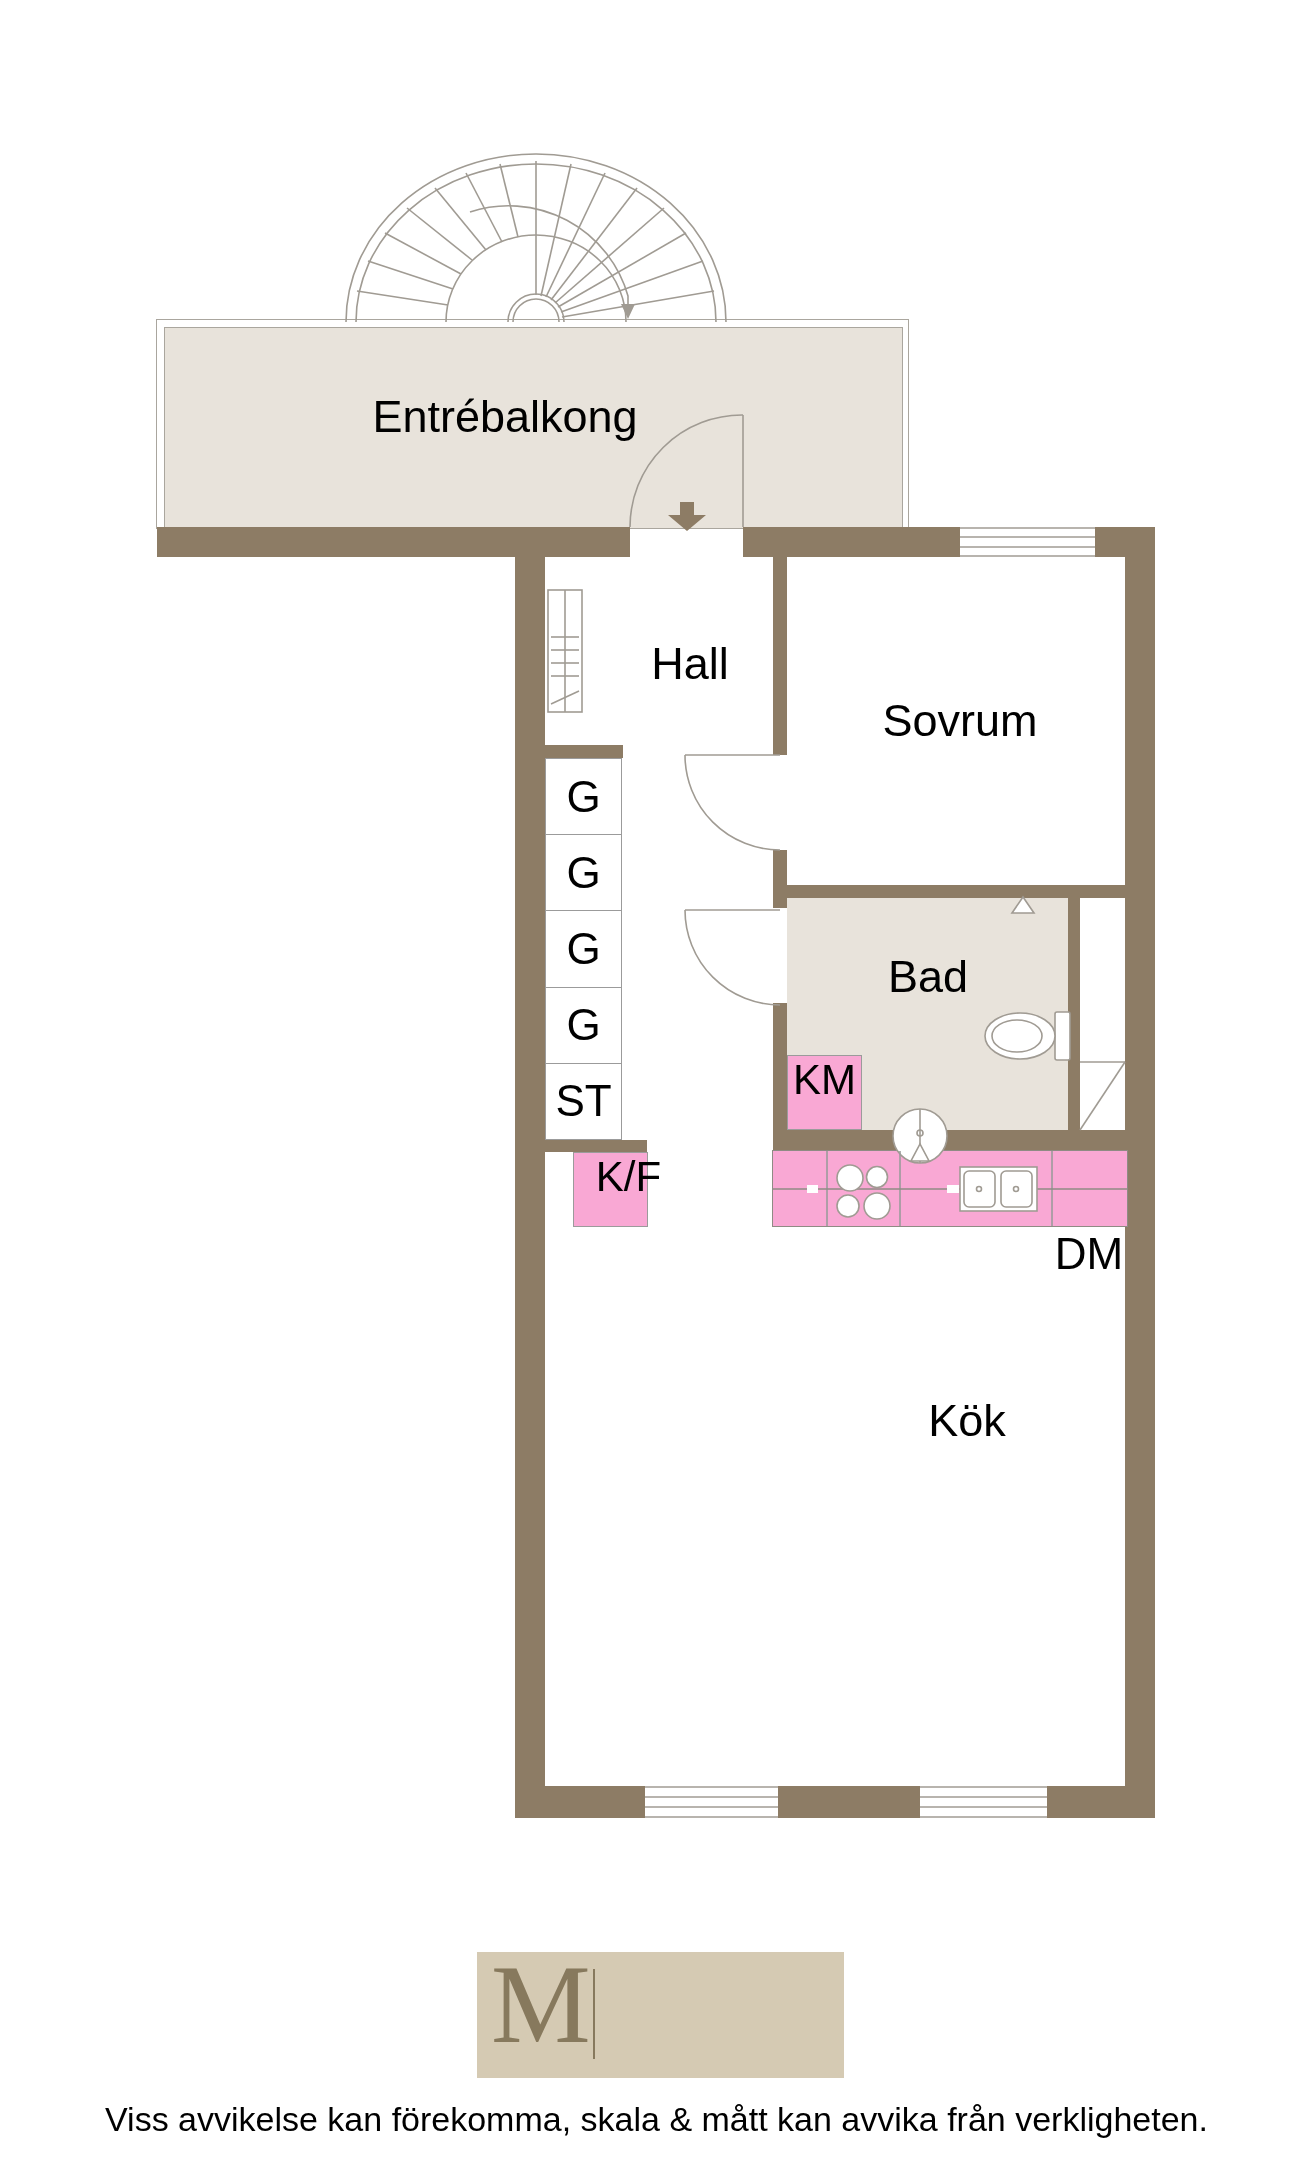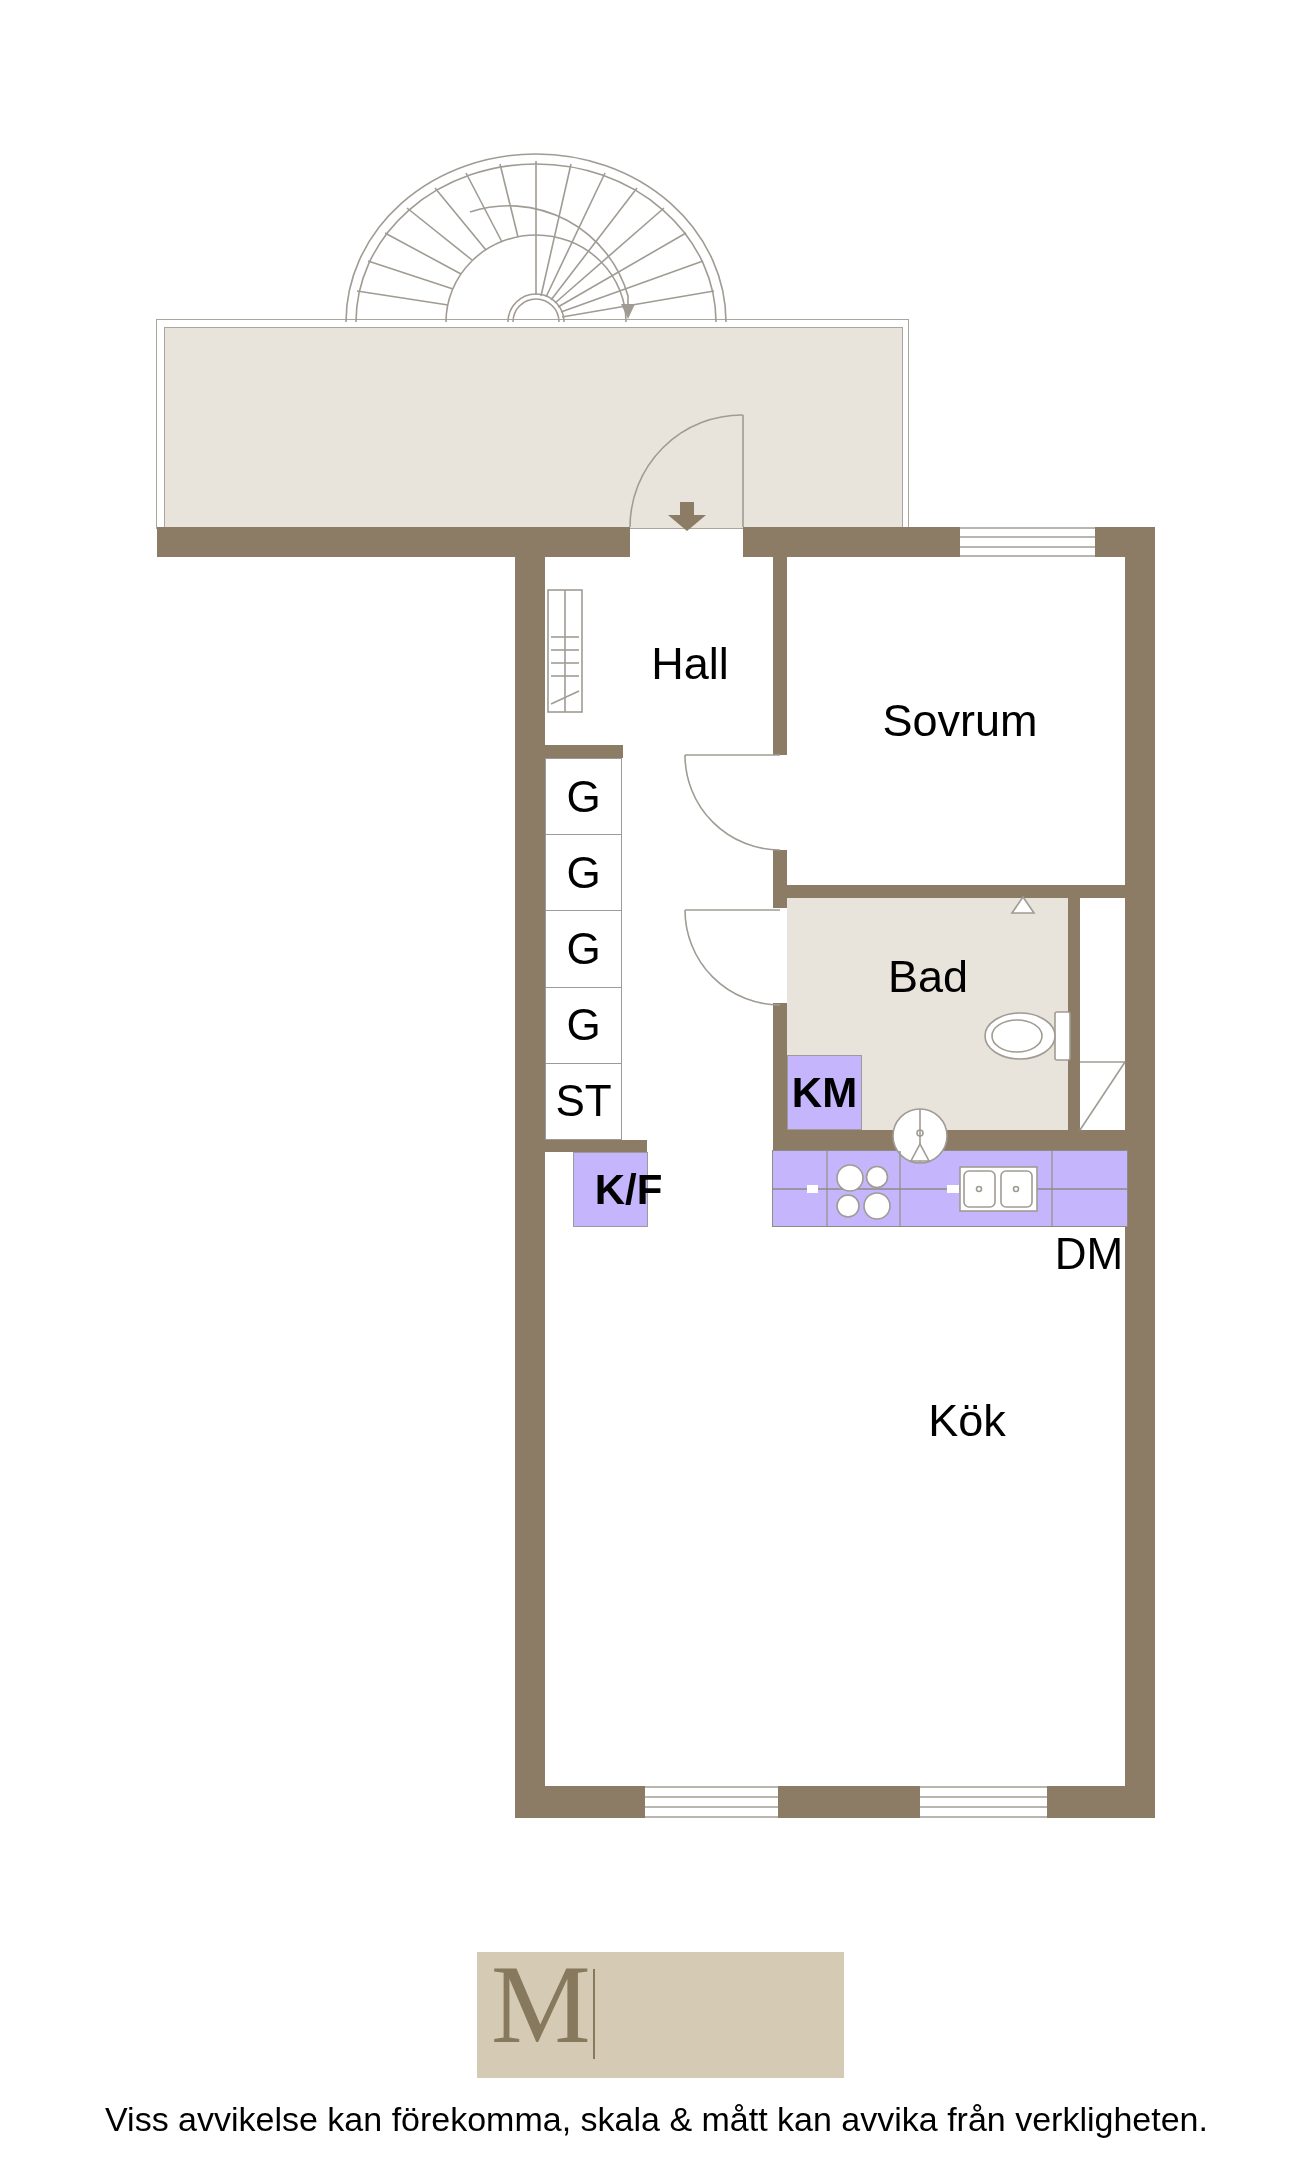--- a/index.html
+++ b/index.html
@@ -1,21 +1,21 @@
 <!DOCTYPE html>
 <html style="--c-wall: #8d7c65; --c-floor: #e8e3db; --c-line: #a09b93; --c-logo-bg: #d5cab3; --c-logo-fg: #87795d; --c-logo-text: #8a7c64;"><head>
 <meta charset="utf-8">
 <style>
   html,body{margin:0;padding:0;background:#fff;}
   body{width:1313px;height:2160px;position:relative;font-family:"Liberation Sans","DejaVu Sans",sans-serif;}
   .plan{position:absolute;left:0;top:0;width:1313px;height:2160px;background:#fff;overflow:hidden;}
   .wall{position:absolute;background:var(--c-wall);}
   .fill{position:absolute;background:var(--c-floor);}
   .outline{position:absolute;border:1px solid #aaa69e;background:transparent;}
-  .box{position:absolute;background:#c4b5fd;border:1px solid #9b9b9b;box-sizing:border-box;display:flex;align-items:center;justify-content:center;font-weight:bold;}
+  .box{position:absolute;background:#f9a8d4;border:1px solid #9b9b9b;box-sizing:border-box;display:flex;align-items:flex-start;justify-content:center;}
   .lbl{position:absolute;transform:translate(-50%,-50%);color:#000;font-size:45px;white-space:nowrap;}
   .lbl-sm{font-size:42px;padding-left:36px;}
   .closet{position:absolute;left:545px;top:758px;width:77px;height:382px;background:#fff;border:1px solid #9b9b9b;box-sizing:border-box;display:flex;flex-direction:column;}
   .closet .cell{flex:1;display:flex;align-items:center;justify-content:center;font-size:44px;color:#000;border-top:1px solid #9b9b9b;}
   .closet .cell:first-child{border-top:none;}
   svg.overlay{position:absolute;left:0;top:0;pointer-events:none;}
   .ln{stroke:var(--c-line);stroke-width:1.6;fill:none;}
   .lnf{stroke:var(--c-line);stroke-width:1.6;fill:#fff;}
   .wfill{fill:#fff;stroke:none;}
   .brown{fill:var(--c-wall);stroke:none;}
@@ -182,20 +182,21 @@
     </g>
     <g>
       <rect class="lnf" x="960" y="1167" width="77" height="44"></rect>
       <rect class="lnf" x="964" y="1171" width="31" height="36" rx="5"></rect>
       <rect class="lnf" x="1001" y="1171" width="31" height="36" rx="5"></rect>
       <circle class="ln" cx="979" cy="1189" r="2.5"></circle>
       <circle class="ln" cx="1016" cy="1189" r="2.5"></circle>
     </g>
   </svg>
 
+  <div class="lbl" style="left:505px;top:417px;">Entrébalkong</div>
   <div class="lbl" style="left:690px;top:664px;">Hall</div>
   <div class="lbl" style="left:960px;top:721px;">Sovrum</div>
   <div class="lbl" style="left:928px;top:977px;">Bad</div>
   <div class="lbl" style="left:930px;top:1421px;margin-left:37px;">Kök</div>
   <div class="lbl" style="left:1089px;top:1254px;font-size:44px;">DM</div>
 
   <div class="logo">
     <div class="mono">M</div>
     <div class="bar"></div>
   </div>

